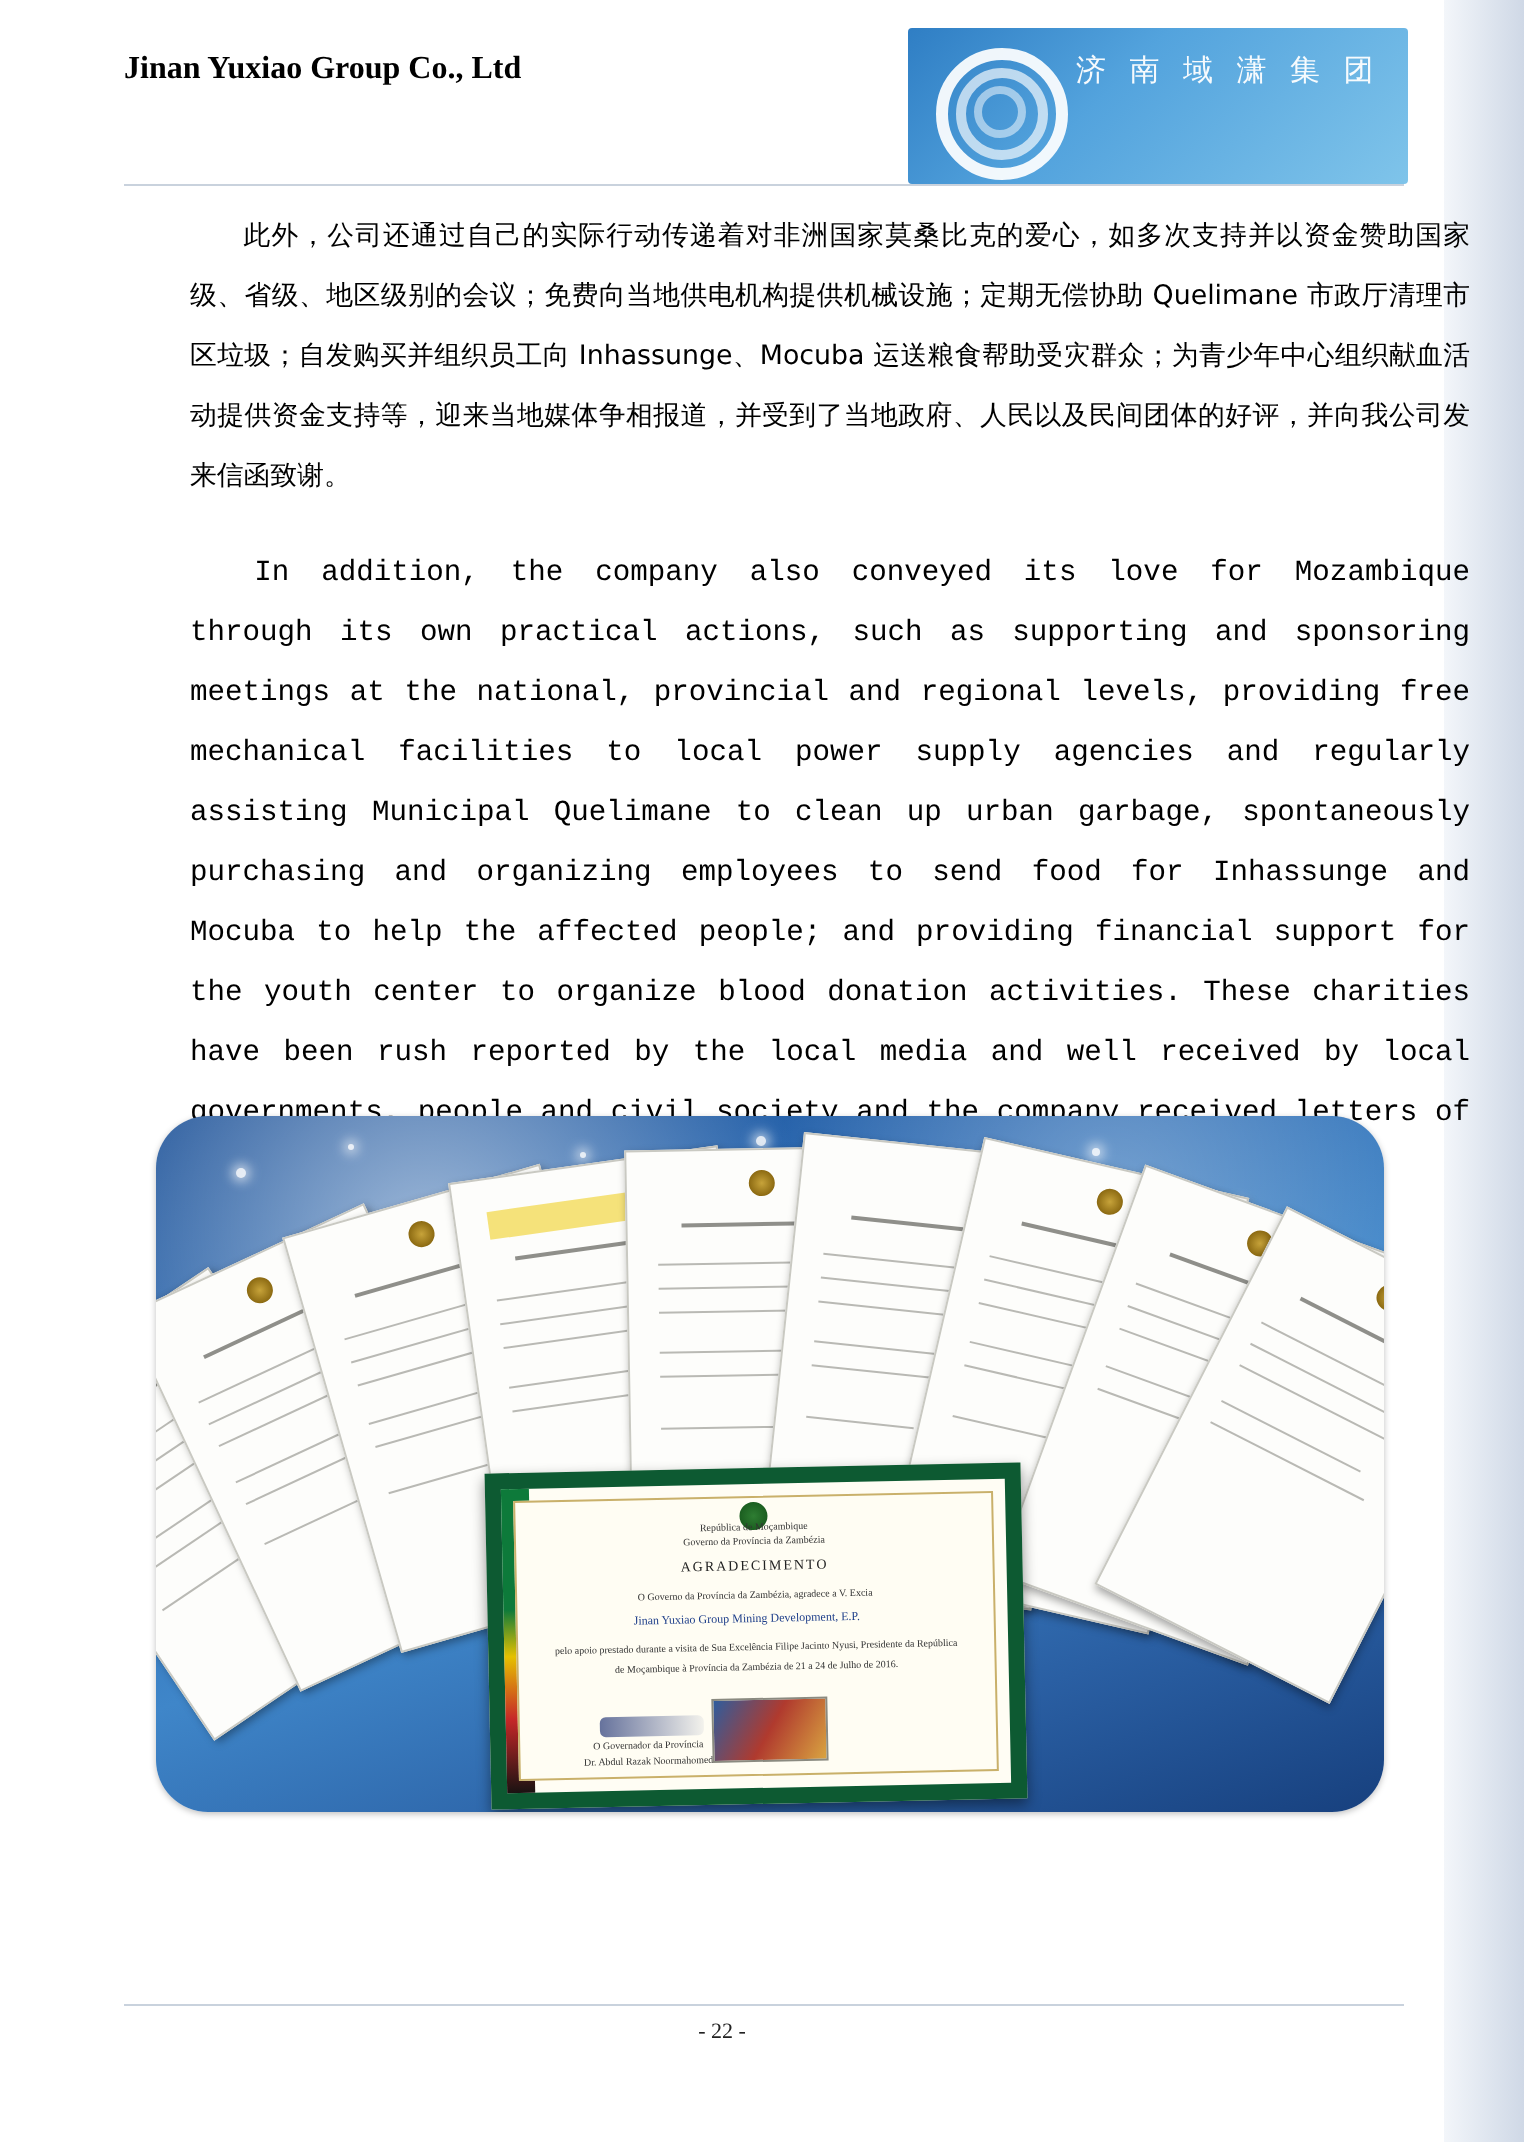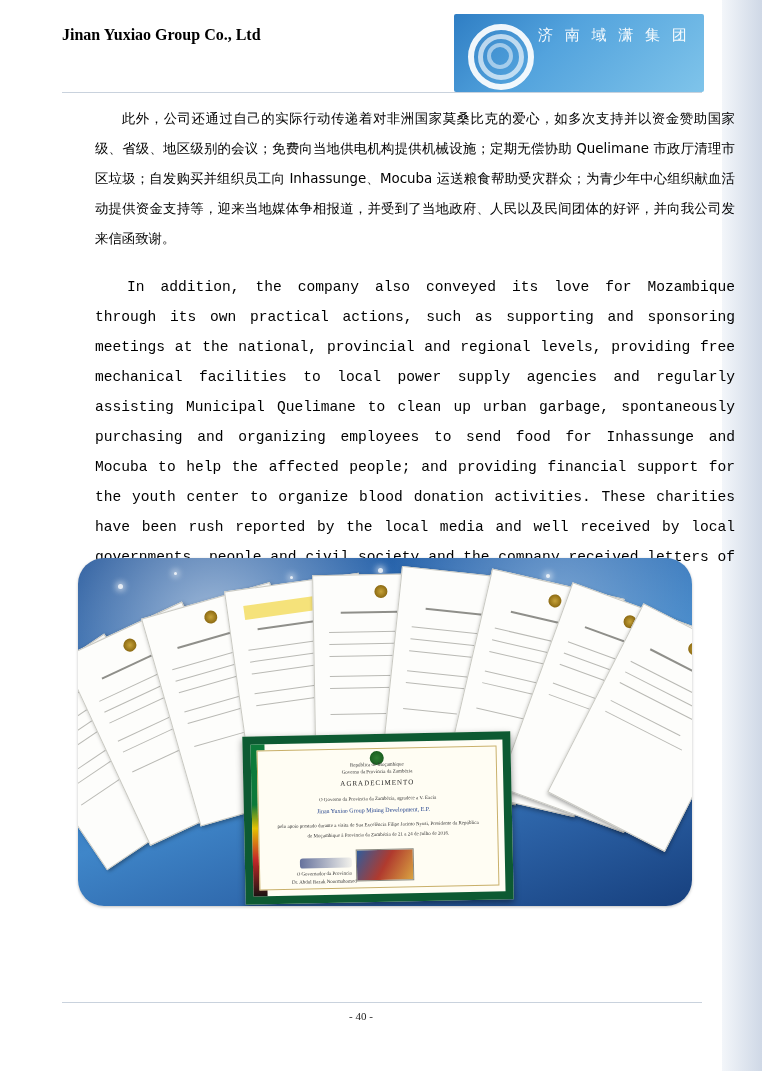--- a/index.html
+++ b/index.html
@@ -440,14 +440,14 @@
         <div class="cert-head" style="top:82px;">de Moçambique à Província da Zambézia de 21 a 24 de Julho de 2016.</div>
         <div class="cert-sign"></div>
         <div class="cert-head" style="top:120px; left:0; right:110px;">O Governador da Província</div>
         <div class="cert-head" style="top:128px; left:0; right:110px;">Dr. Abdul Razak Noormahomed</div>
         <div class="cert-photo"></div>
       </div>
     </div>
   </div>
 
   <div class="footer-rule"></div>
-  <div class="page-number">- 40 -</div>
+  <div class="page-number">- 22 -</div>
 </div>
 
 </body></html>

